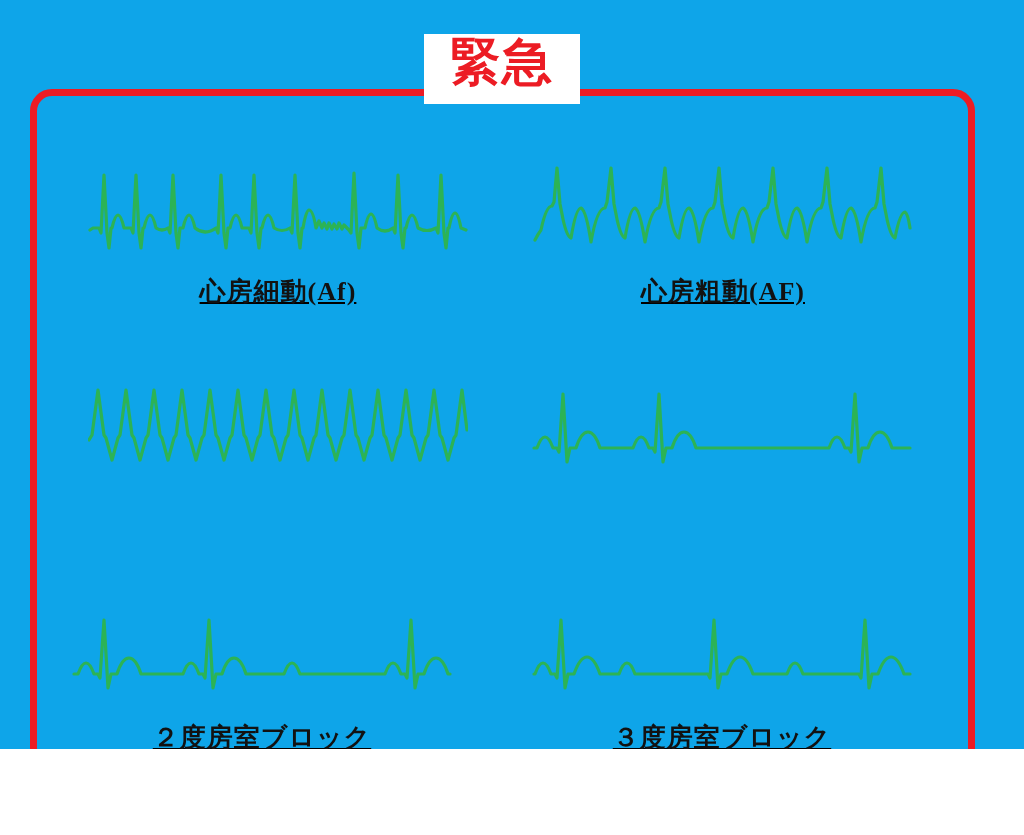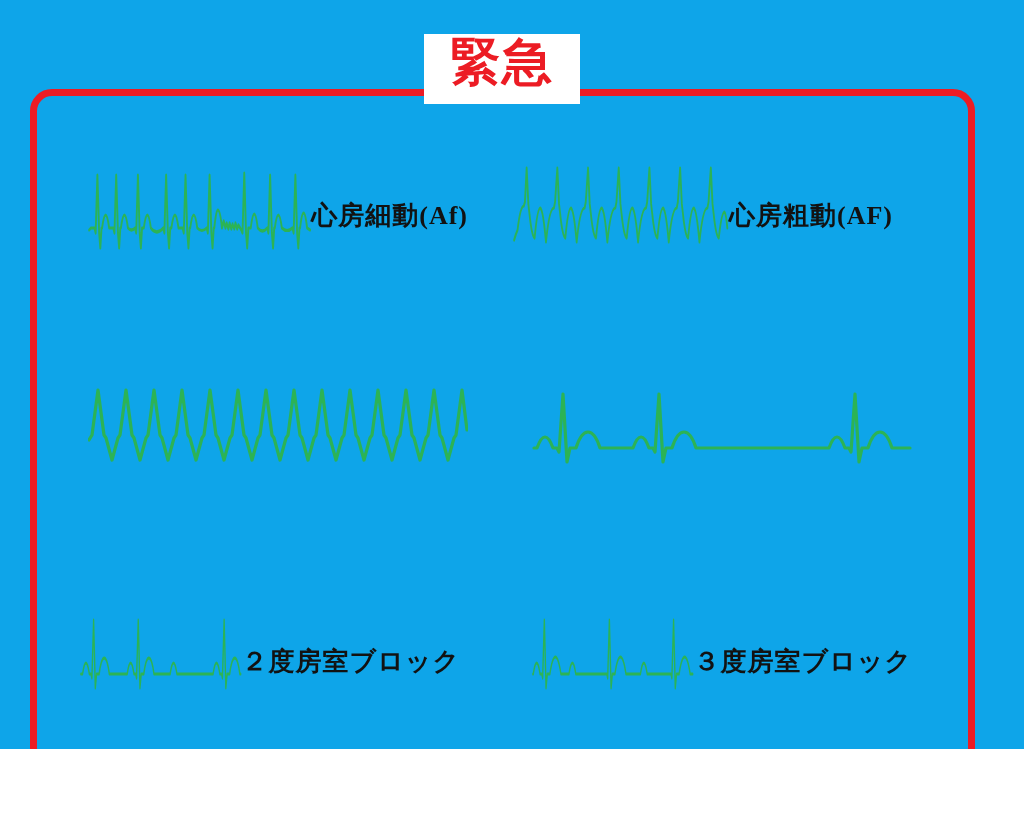--- a/index.html
+++ b/index.html
@@ -39,23 +39,24 @@
     padding: 0 26px 12px 26px;
     z-index: 2;
     white-space: nowrap;
     letter-spacing: 2px;
   }
   .panel {
     position: absolute;
     width: 380px;
     margin: 0;
     display: flex;
-    flex-direction: row;
+    flex-direction: column;
     align-items: center;
     z-index: 1;
+    text-decoration: underline;
   }
   .wave {
     display: block;
     width: 380px;
     height: 112px;
   }
   .wave path {
     fill: none;
     stroke: #2CB355;
     stroke-width: 3.2;
@@ -64,24 +65,24 @@
   }
   .caption {
     margin-top: 6px;
     font-size: 26px;
     font-weight: 600;
     color: #121212;
     letter-spacing: 1px;
     white-space: nowrap;
   }
   .p1 { left: 88px;  top: 156px; }
-  .p2 { left: 513px; top: 156px; }
+  .p2 { left: 533px; top: 156px; }
   .p3 { left: 88px;  top: 376px; }
   .p4 { left: 532px; top: 376px; }
-  .p5 { left: 80px;  top: 602px; }
+  .p5 { left: 72px;  top: 602px; }
   .p6 { left: 532px; top: 602px; align-items: center; }
 </style>
 </head>
 <body>
 
 <div class="stage">
 
   <div class="frame"></div>
 
   <div class="title">緊急</div>

